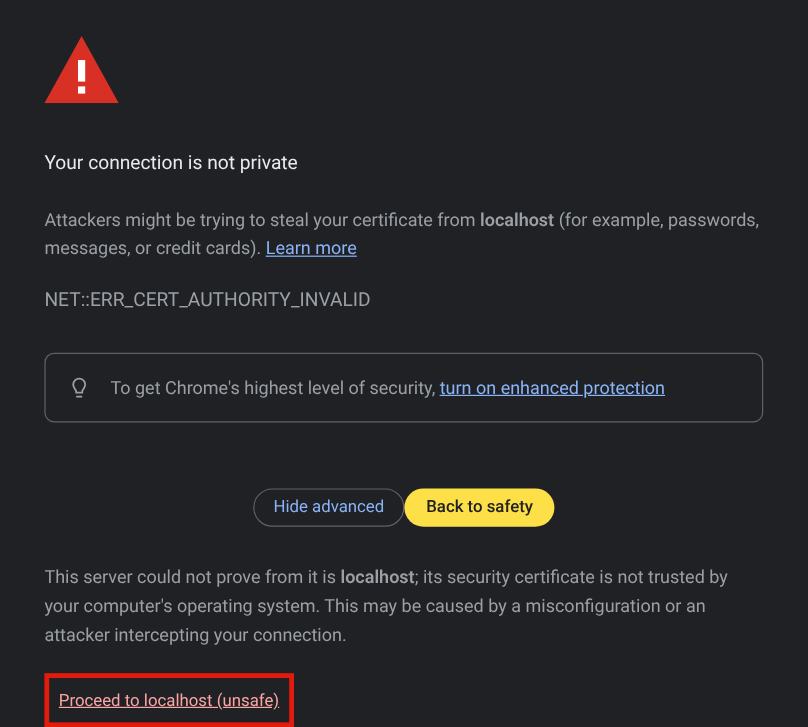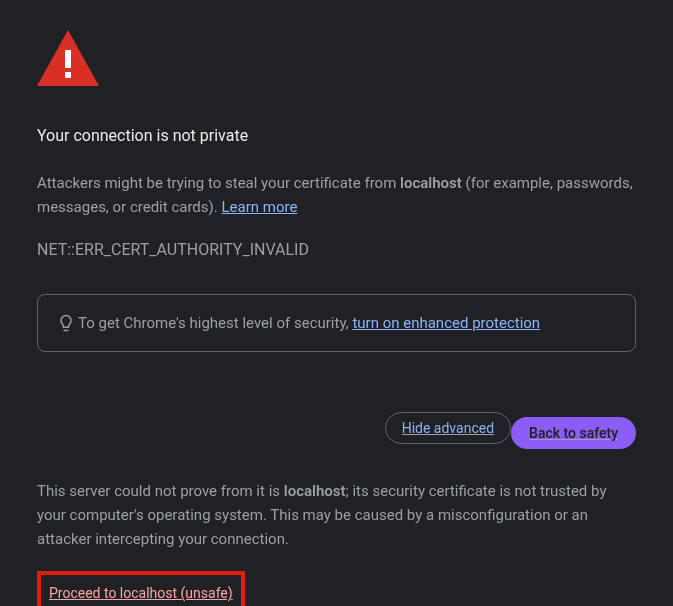--- a/index.html
+++ b/index.html
@@ -49,62 +49,60 @@
       color: #9aa0a6;
       margin-top: 18px;
       margin-bottom: 32px;
     }
     .security-banner {
       border: 1px solid #5f6368;
       border-radius: 8px;
       padding: 16px 18px;
       display: flex;
       align-items: center;
-      gap: 2px;
+      gap: 16px;
       margin-bottom: 55px;
     }
     .bulb-icon {
       flex-shrink: 0;
     }
     .bulb-icon svg {
       width: 20px;
       height: 20px;
       display: block;
     }
     .security-text {
       color: #9aa0a6;
     }
     .button-row {
       display: flex;
-      justify-content: flex-end;
+      justify-content: center;
       align-items: center;
       margin-bottom: 30px;
-      text-decoration: underline;
     }
     .btn-outline {
       background: transparent;
       border: 1px solid #5f6368;
       color: #8ab4f8;
       padding: 7px 16px;
       border-radius: 16px;
       font-size: 14px;
       cursor: pointer;
       font-family: inherit;
     }
     .btn-primary {
-      background: #8b5cf6;
+      background: #fde047;
       border: none;
       color: #202124;
       padding: 8px 18px;
       border-radius: 16px;
       font-size: 14px;
       cursor: pointer;
       font-family: inherit;
       font-weight: 500;
-      margin-top: 10px;
     }
     .advanced-text {
       color: #9aa0a6;
       margin-bottom: 20px;
     }
     .advanced-text b {
       font-weight: 600;
     }
     .proceed-wrapper {
       display: inline-block;

